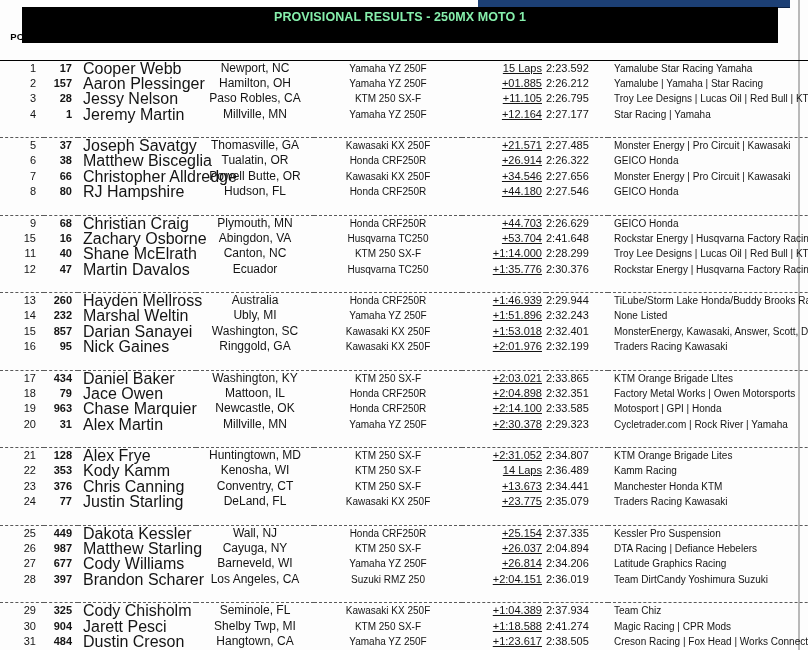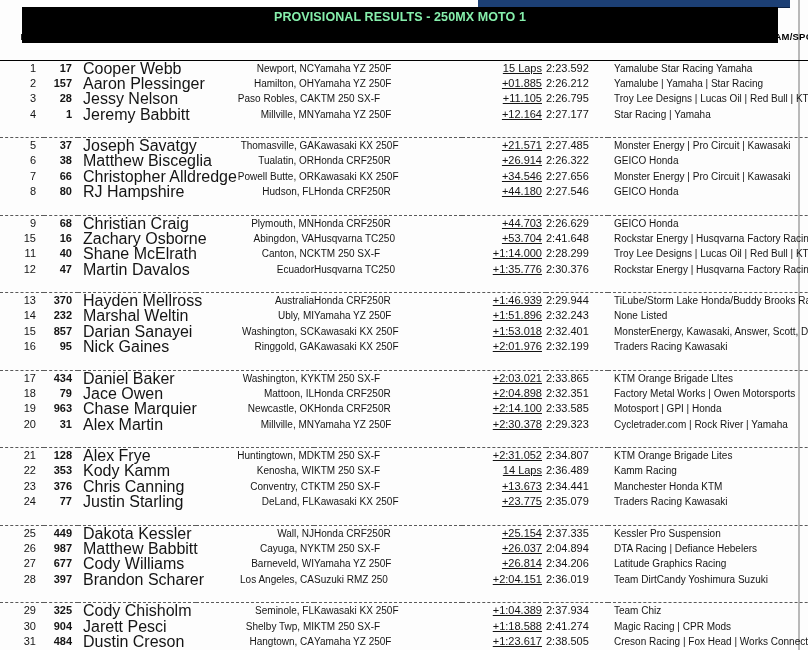--- a/index.html
+++ b/index.html
@@ -63,21 +63,21 @@
     border-collapse: collapse;
     table-layout: fixed;
     font-size: 11px;
     color: #141414;
   }
   table.results th {
     font-size: 9.5px;
     font-weight: bold;
     letter-spacing: .2px;
     padding: 0 0 3px 0;
-    text-align: right;
+    text-align: center;
     color: #000;
     vertical-align: bottom;
     white-space: nowrap;
   }
   thead tr { height: 15px; }
   .hrule td {
     padding: 0;
     height: 2px;
     border-bottom: 1.6px solid #000;
   }
@@ -86,22 +86,22 @@
     padding: 0;
     white-space: nowrap;
     overflow: visible;
     vertical-align: middle;
     line-height: 15.4px;
   }
   
   .c-pos  { width: 44px;  text-align: right; padding-right: 8px; font-size: 11px; }
   .c-num  { width: 34px;  text-align: right; padding-right: 6px; font-weight: bold; font-size: 11px; }
   .c-rider{ width: 118px; text-align: left;  padding-left: 5px;  font-size: 16px; }
-  .c-town { width: 118px; text-align: right;  padding-left: 0px;  font-size: 10px; }
-  .c-bike { width: 148px; text-align: left;  padding-left: 0px;  font-size: 10px; }
+  .c-town { width: 118px; text-align: center;  padding-left: 0px;  font-size: 12px; }
+  .c-bike { width: 148px; text-align: center;  padding-left: 0px;  font-size: 10px; }
   .c-int  { width: 84px;  text-align: right; padding-right: 4px; font-size: 11px; text-decoration: underline; }
   .c-best { width: 62px;  text-align: left; padding-right: 5px; font-size: 11px; }
   .c-team { width: 240px; text-align: left;  padding-left: 6px;  font-size: 10px; }
 
   th.c-pos  { text-align: center; padding-right: 0; padding-left: 8px;}
   th.c-num  { text-align: center; padding-right: 0; }
   th.c-int  { text-align: right; padding-right: 4px; }
   th.c-best { text-align: right; padding-right: 5px; }
 
   
@@ -175,21 +175,21 @@
           <td class="c-rider">Jessy Nelson</td>
           <td class="c-town">Paso Robles, CA</td>
           <td class="c-bike">KTM 250 SX-F</td>
           <td class="c-int">+11.105</td>
           <td class="c-best">2:26.795</td>
           <td class="c-team">Troy Lee Designs | Lucas Oil |  Red Bull | KTM</td>
         </tr>
         <tr>
           <td class="c-pos">4</td>
           <td class="c-num">1</td>
-          <td class="c-rider">Jeremy Babbitt</td>
+          <td class="c-rider">Jeremy Martin</td>
           <td class="c-town">Millville, MN</td>
           <td class="c-bike">Yamaha YZ 250F</td>
           <td class="c-int">+12.164</td>
           <td class="c-best">2:27.177</td>
           <td class="c-team">Star Racing | Yamaha</td>
         </tr>
         <tr class="sep">
           <td colspan="8"></td>
         </tr>
         <tr>
@@ -273,21 +273,21 @@
           <td class="c-bike">Husqvarna TC250</td>
           <td class="c-int">+1:35.776</td>
           <td class="c-best">2:30.376</td>
           <td class="c-team">Rockstar Energy | Husqvarna Factory Racing</td>
         </tr>
         <tr class="sep">
           <td colspan="8"></td>
         </tr>
         <tr>
           <td class="c-pos">13</td>
-          <td class="c-num">370</td>
+          <td class="c-num">260</td>
           <td class="c-rider">Hayden Mellross</td>
           <td class="c-town">Australia</td>
           <td class="c-bike">Honda CRF250R</td>
           <td class="c-int">+1:46.939</td>
           <td class="c-best">2:29.944</td>
           <td class="c-team">TiLube/Storm Lake Honda/Buddy Brooks Racing</td>
         </tr>
         <tr>
           <td class="c-pos">14</td>
           <td class="c-num">232</td>
@@ -413,21 +413,21 @@
           <td class="c-rider">Dakota Kessler</td>
           <td class="c-town">Wall, NJ</td>
           <td class="c-bike">Honda CRF250R</td>
           <td class="c-int">+25.154</td>
           <td class="c-best">2:37.335</td>
           <td class="c-team">Kessler Pro Suspension</td>
         </tr>
         <tr>
           <td class="c-pos">26</td>
           <td class="c-num">987</td>
-          <td class="c-rider">Matthew Babbitt</td>
+          <td class="c-rider">Matthew Starling</td>
           <td class="c-town">Cayuga, NY</td>
           <td class="c-bike">KTM 250 SX-F</td>
           <td class="c-int">+26.037</td>
           <td class="c-best">2:04.894</td>
           <td class="c-team">DTA Racing | Defiance Hebelers</td>
         </tr>
         <tr>
           <td class="c-pos">27</td>
           <td class="c-num">677</td>
           <td class="c-rider">Cody Williams</td>

